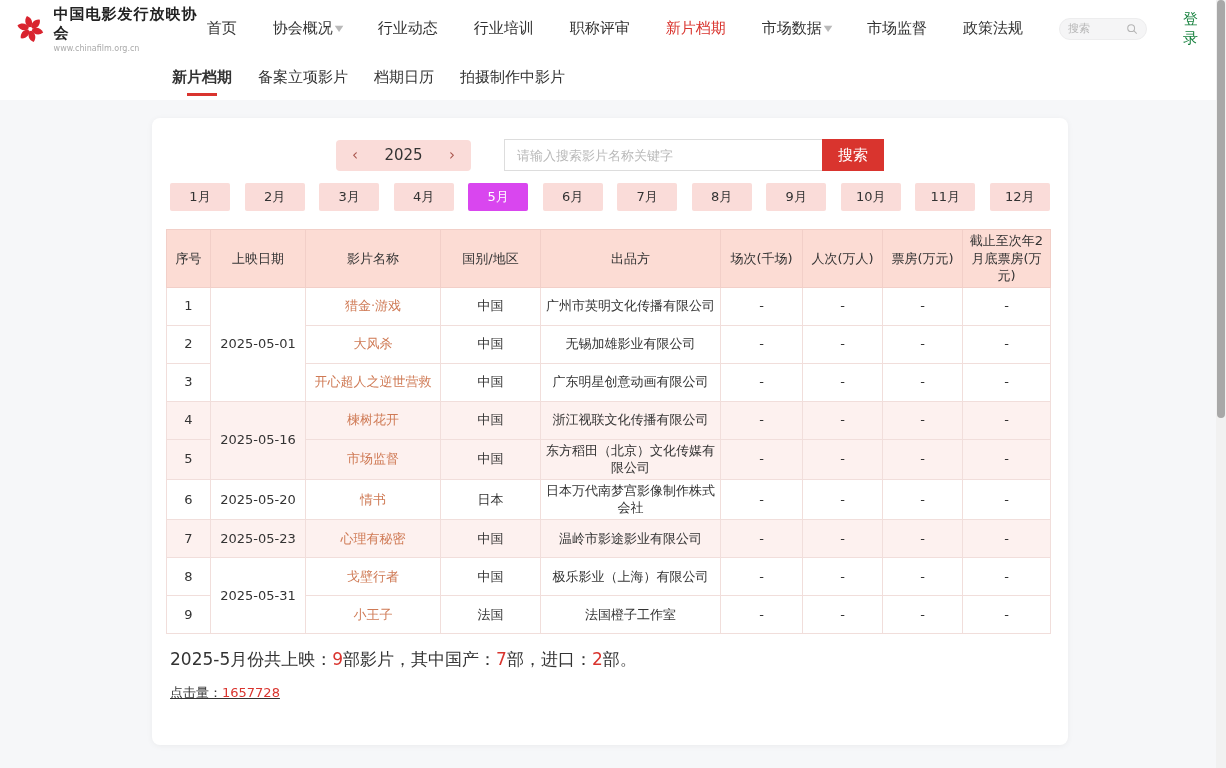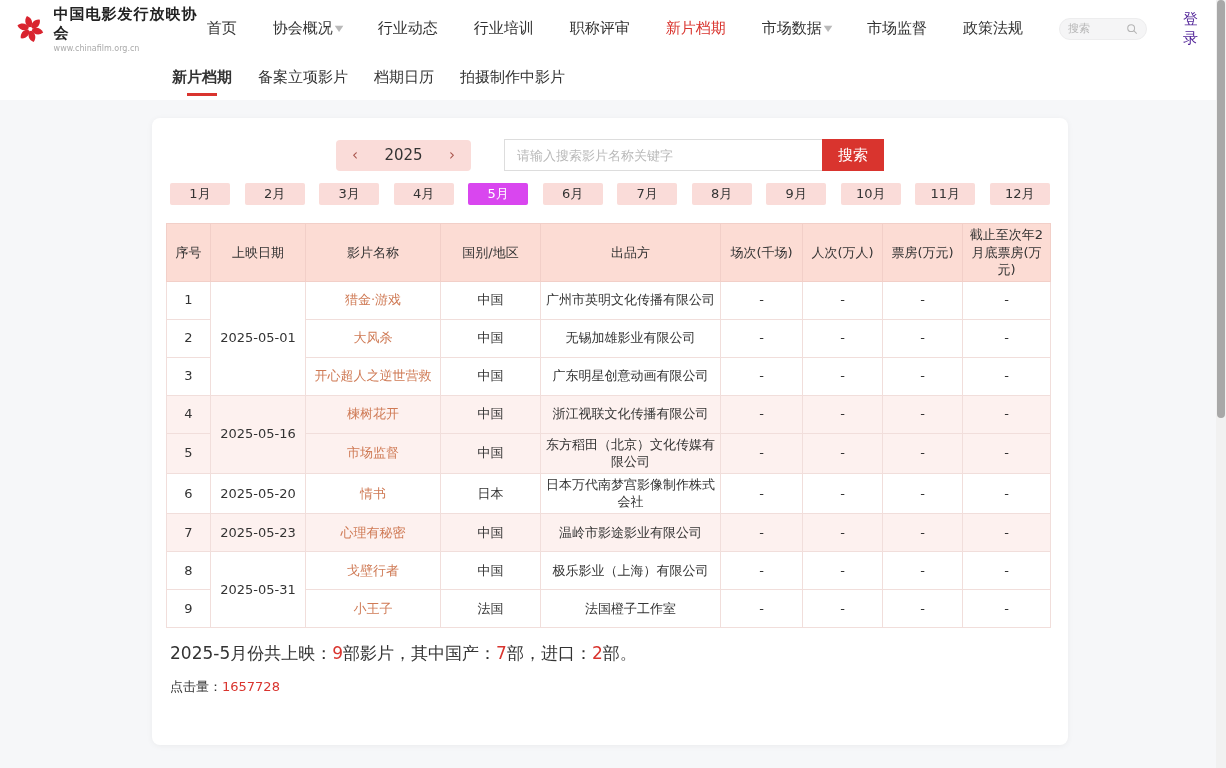--- a/index.html
+++ b/index.html
@@ -17,21 +17,21 @@
   .main-nav { margin-left:auto; display:flex; align-items:center; gap:36px; padding-right:18px; }
   .nav-item { font-size:15px; color:#333; cursor:pointer; white-space:nowrap; display:flex; align-items:center; }
   .nav-item.active { color:#d9342e; }
   .caret { font-size:8px; color:#b9b9b9; margin-left:3px; transform:scaleX(1.4); }
   .nav-search { width:88px; height:22px; background:#f5f5f6; border:1px solid #ededee; border-radius:11px;
     display:flex; align-items:center; padding:0 8px; }
   .nav-search input { flex:1; min-width:0; border:none; outline:none; background:transparent; font-size:11px; color:#666;
     font-family:inherit; }
   .nav-search input::placeholder { color:#b5b5b5; }
   .mag { width:12px; height:12px; flex:none; }
-  .login { font-size:15px; color:#4c1d95; cursor:pointer; }
+  .login { font-size:15px; color:#15803d; cursor:pointer; }
 
   
   .subnav { position:absolute; left:172px; top:60px; display:flex; gap:26px; align-items:center; height:34px; }
   .subtab { font-size:15px; color:#333; cursor:pointer; position:relative; white-space:nowrap; }
   .subtab.active { font-weight:bold; }
   .subtab.active::after { content:""; position:absolute; left:50%; transform:translateX(-50%);
     bottom:-9px; width:30px; height:3px; background:#d9342e; }
 
   
   .card { position:absolute; left:152px; top:118px; width:916px; height:627px; background:#fff;
@@ -43,38 +43,38 @@
   .year-arrow { font-size:15px; color:#a8544c; cursor:pointer; line-height:1; }
   .year-label { font-size:15px; color:#333; }
   .film-search { display:flex; margin-left:33px; }
   .film-search input { width:318px; height:32px; border:1px solid #ddd; border-right:none; outline:none;
     padding:8px 12px; font-size:13px; color:#333; font-family:inherit; }
   .film-search input::placeholder { color:#b9b9b9; }
   .search-btn { width:62px; height:32px; background:#d9342e; color:#fff; font-size:15px; border:none;
     cursor:pointer; font-family:inherit; }
 
   .months { display:flex; justify-content:space-between; padding:0 18px; margin-top:12px; }
-  .month-btn { width:60px; height:22px; background:#fadcd9; color:#333; font-size:13px; border:none;
+  .month-btn { width:60px; height:28px; background:#fadcd9; color:#333; font-size:13px; border:none;
     border-radius:2px; cursor:pointer; font-family:inherit; }
   .month-btn.active { background:#d946ef; color:#fff; }
 
   
   table { border-collapse:collapse; table-layout:fixed; width:884px; margin:18px 0 0 14px; }
   th, td { border:1px solid #f1dedb; text-align:center; font-size:13px; color:#333; padding:2px 4px;
     line-height:1.35; word-break:break-all; }
   thead th { background:#fcdcd4; height:46px; font-weight:normal; border-color:#f2cfc8; }
   tbody td { height:38px; background:#fff; }
   tr.shaded td { background:#fdf1ef; }
   .film-link { color:#cf7a55; cursor:pointer; }
 
   
   .summary { margin:14px 0 0 18px; font-size:17px; color:#333; }
   .summary .red { color:#d9342e; }
   .note { margin:14px 0 0 18px; font-size:13px; color:#333; }
-  .hits { margin:13px 0 0 18px; font-size:13px; color:#333; }
+  .hits { margin:13px 0 0 18px; font-size:13px; color:#333;text-decoration:underline; }
   .hits .red { color:#d9342e; }
 
   
   .scrollbar { position:absolute; right:0; top:0; width:10px; height:768px; background:#f1f1f1; z-index:5; }
   .scroll-thumb { position:absolute; left:1px; top:0; width:8px; height:418px; background:#a8a8a8; border-radius:5px; }
 </style>
 </head>
 <body>
 
 <div class="header">

